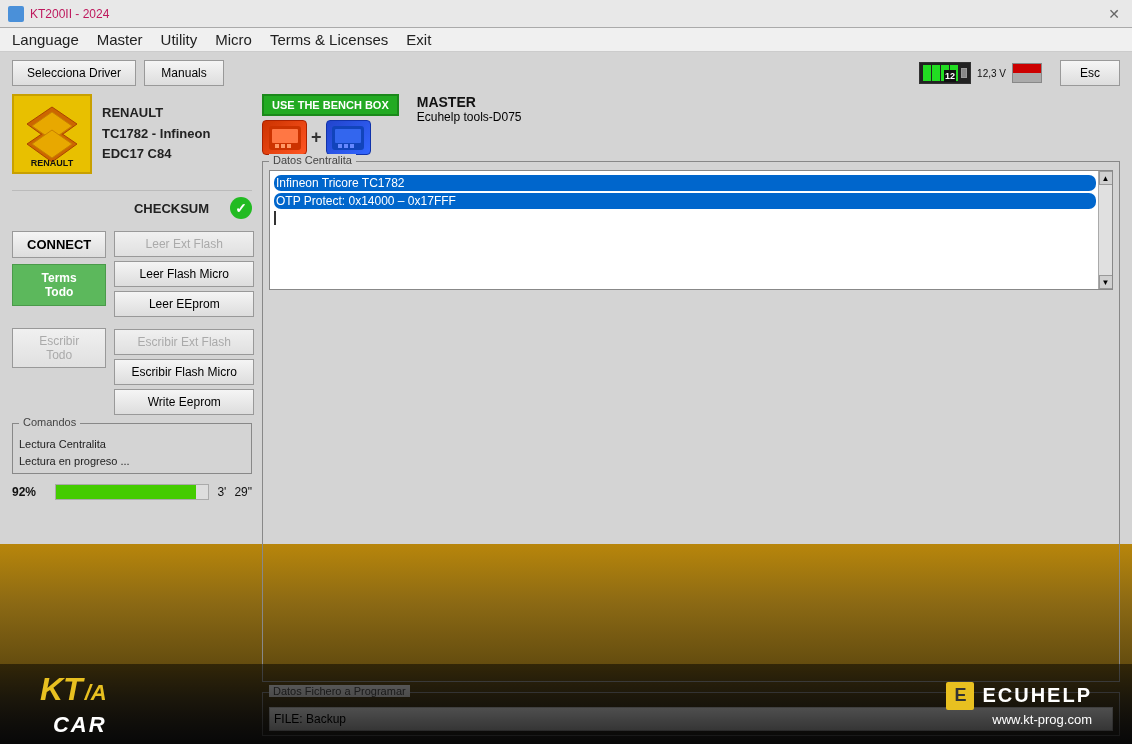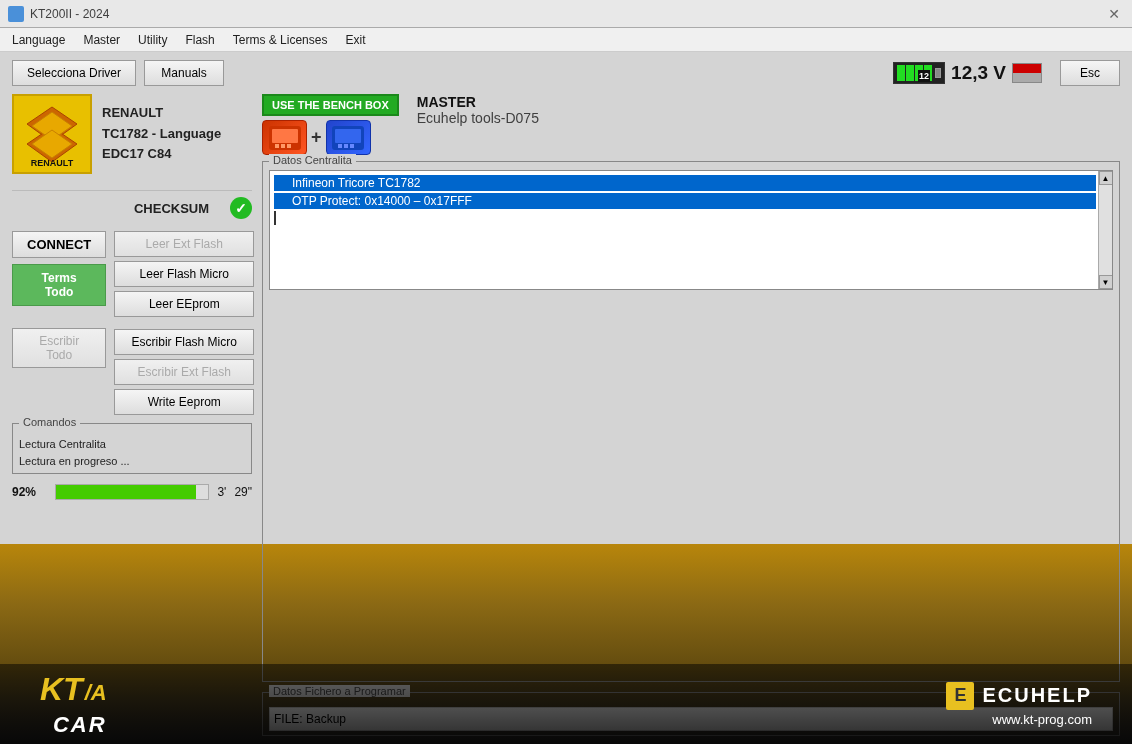--- a/index.html
+++ b/index.html
@@ -41,21 +41,21 @@
 
     .title-bar-icon {
       width: 16px;
       height: 16px;
       background: #4a90d9;
       border-radius: 2px;
     }
 
     .title-bar-text {
       font-size: 12px;
-      color: #404040;
+      color: #be185d;
     }
 
     .title-bar-close {
       font-size: 14px;
       cursor: pointer;
       color: #666;
       padding: 0 4px;
     }
 
     
@@ -64,21 +64,21 @@
       height: 24px;
       display: flex;
       align-items: center;
       padding: 0 4px;
       border-bottom: 1px solid #ccc;
       gap: 2px;
     }
 
     .menu-item {
       padding: 2px 8px;
-      font-size: 12px;
+      font-size: 15px;
       color: #222;
       cursor: pointer;
     }
 
     
     .main-content {
       flex: 1;
       display: flex;
       flex-direction: column;
       background: #d4d4d4;
@@ -197,22 +197,22 @@
     }
 
     .battery-area {
       display: flex;
       align-items: center;
       gap: 6px;
       margin-left: auto;
     }
 
     .voltage-text {
-      font-size: 19px;
-      font-weight: bold;
+      font-size: 10px;
+      font-weight: normal;
       color: #111;
     }
 
     
     .bench-box-banner {
       background: #22aa22;
       border: 2px solid #1a881a;
       padding: 3px 8px;
       color: white;
       font-weight: bold;
@@ -258,22 +258,22 @@
       margin-left: 10px;
     }
 
     .master-title {
       font-size: 14px;
       font-weight: bold;
       color: #111;
     }
 
     .master-sub {
-      font-size: 14px;
-      color: #404040;
+      font-size: 12px;
+      color: #000000;
     }
 
     .vehicle-info {
       display: flex;
       align-items: center;
       gap: 10px;
     }
 
     .renault-logo {
       width: 80px;
@@ -343,24 +343,25 @@
       gap: 4px;
     }
 
     .right-actions .btn {
       min-width: 140px;
     }
 
     .datos-selected {
       background: #0066cc;
       color: white;
-      padding: 1px 18px;
+      padding: 1px 2px;
       display: block;
       font-size: 12px;
       margin-bottom: 2px;
+      border-radius: 7px;
     }
 
     .datos-cursor {
       display: block;
       height: 14px;
       width: 2px;
       background: #333;
     }
 
     .comandos-text {
@@ -502,21 +503,21 @@
       <div class="title-bar-icon"></div>
       <span class="title-bar-text">KT200II - 2024</span>
     </div>
     <span class="title-bar-close">✕</span>
   </div>
 
   <div class="menu-bar">
     <span class="menu-item">Language</span>
     <span class="menu-item">Master</span>
     <span class="menu-item">Utility</span>
-    <span class="menu-item">Flash</span>
+    <span class="menu-item">Micro</span>
     <span class="menu-item">Terms &amp; Licenses</span>
     <span class="menu-item">Exit</span>
   </div>
 
   <div class="main-content">
 
     <div class="bg-car"></div>
 
     <div class="bottom-brand">
       <div class="brand-left">
@@ -572,21 +573,21 @@
               <svg width="60" height="65" viewBox="0 0 60 65">
                 <polygon points="30,5 55,22 30,40 5,22" fill="#cc6600" stroke="#aa4400" stroke-width="1"></polygon>
                 <polygon points="30,25 55,42 30,60 5,42" fill="#cc6600" stroke="#aa4400" stroke-width="1"></polygon>
                 <polygon points="30,10 50,24 30,38 10,24" fill="#e8a800" stroke="#c88000" stroke-width="1"></polygon>
                 <polygon points="30,28 50,42 30,56 10,42" fill="#e8a800" stroke="#c88000" stroke-width="1"></polygon>
               </svg>
               <div style="position:absolute;bottom:4px;left:0;right:0;text-align:center;font-size:9px;font-weight:bold;color:#111;">RENAULT</div>
             </div>
             <div>
               <div class="vehicle-text">RENAULT</div>
-              <div class="vehicle-text">TC1782 - Language</div>
+              <div class="vehicle-text">TC1782 - Infineon</div>
               <div class="vehicle-text">EDC17 C84</div>
             </div>
           </div>
 
           <div class="checksum-row">
             <span style="flex:1;text-align:center;"></span>
             <span class="checksum-label">CHECKSUM</span>
             <div class="check-icon">✓</div>
           </div>
 
@@ -595,22 +596,22 @@
               <button class="btn" style="font-weight:bold;font-size:13px;">CONNECT</button>
               <button class="btn btn-green">Terms Todo</button>
               <div style="height:10px;"></div>
               <button class="btn disabled">Escribir Todo</button>
             </div>
             <div class="right-actions">
               <button class="btn disabled" style="color:#aaa;">Leer Ext Flash</button>
               <button class="btn">Leer Flash Micro</button>
               <button class="btn">Leer EEprom</button>
               <div style="height:4px;"></div>
+              <button class="btn disabled" style="color:#aaa;">Escribir Ext Flash</button>
               <button class="btn">Escribir Flash Micro</button>
-              <button class="btn disabled" style="color:#aaa;">Escribir Ext Flash</button>
               <button class="btn">Write Eeprom</button>
             </div>
           </div>
 
           <div class="fieldset-wrapper" style="margin-top:8px;min-height:50px;">
             <span class="legend-text">Comandos</span>
             <div class="comandos-text">
               <div>Lectura Centralita</div>
               <div>Lectura en progreso ...</div>
             </div>

